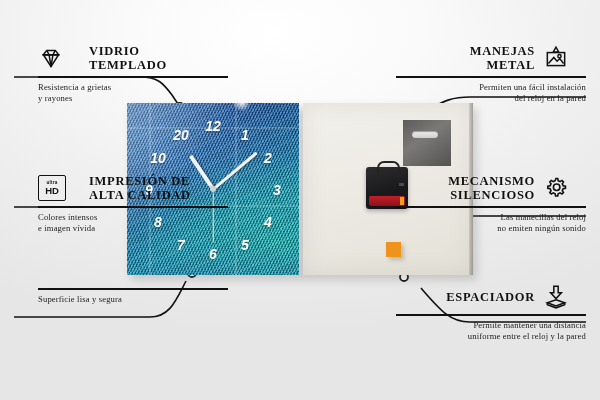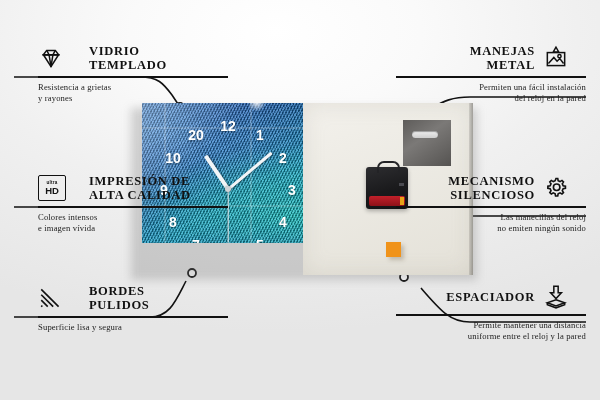--- a/index.html
+++ b/index.html
@@ -17,23 +17,24 @@
   
   .product{
     position:absolute;left:127px;top:103px;width:346px;height:172px;
   }
   .panel-shadow{
     position:absolute;left:4px;top:5px;width:346px;height:172px;
     background:rgba(120,120,120,.30);
     filter:blur(4px);
   }
   .clock{
-    position:absolute;left:15px;top:0;width:172px;height:140px;
+    position:absolute;left:0;top:0;width:172px;height:172px;
     overflow:hidden;
     background:#1763b8;
+    font-style:italic;
   }
   .clock .waves{
     position:absolute;inset:-20%;
     background:
       radial-gradient(circle at 62% 14%, rgba(255,255,255,.85) 0 1px, rgba(255,255,255,0) 9px),
       repeating-linear-gradient(118deg, rgba(0,0,0,.30) 0 1.2px, rgba(255,255,255,.16) 1.2px 2.6px),
       repeating-linear-gradient(72deg, rgba(0,0,0,.18) 0 1.4px, rgba(255,255,255,.10) 1.4px 3.2px),
       radial-gradient(ellipse 120% 70% at 78% 72%, #19c4c0 0%, rgba(25,196,192,0) 52%),
       radial-gradient(ellipse 95% 60% at 24% 30%, #3b8ad9 0%, rgba(59,138,217,0) 60%),
       linear-gradient(155deg, #2f6fc4 0%, #1c56ab 30%, #17a2c8 62%, #1550a5 100%);
@@ -234,34 +235,20 @@
       </div>
     </div>
     <div class="rule"></div>
     <div class="sub">
       <div>Colores intensos</div>
       <div>e imagen vívida</div>
     </div>
   </div>
 
   <div class="callout left" style="left:14px;top:284px">
-    <div class="head">
-      <span class="ico">
-        <svg viewBox="0 0 24 24" fill="none" stroke="#111" stroke-width="1.5">
-          <path d="M3 4 L19 20"></path>
-            <path d="M3 9 L14 20"></path>
-            <path d="M3 14 L9 20"></path>
-            <path d="M3 19 L4 20"></path>
-        </svg>
-      </span>
-      <div class="title">
-        <div>BORDES</div>
-        <div>PULIDOS</div>
-      </div>
-    </div>
     <div class="rule"></div>
     <div class="sub">
       <div>Superficie lisa y segura</div>
       <div></div>
     </div>
   </div>
 
   <div class="callout right" style="left:396px;top:44px">
     <div class="head">
       <div class="title">

